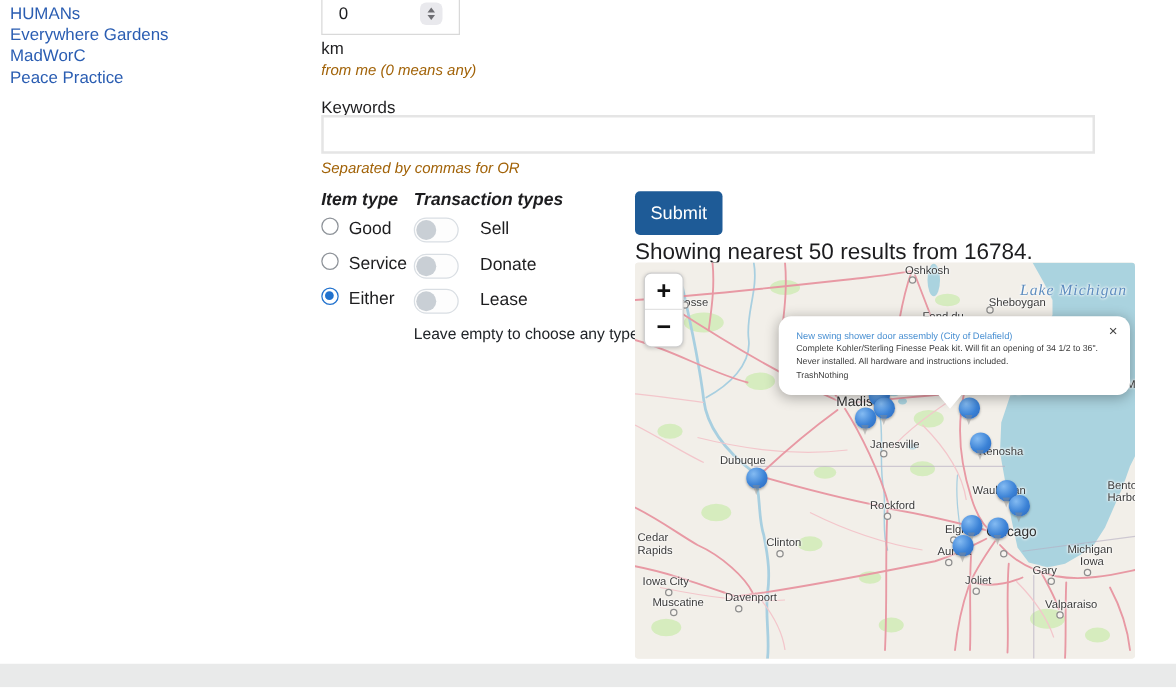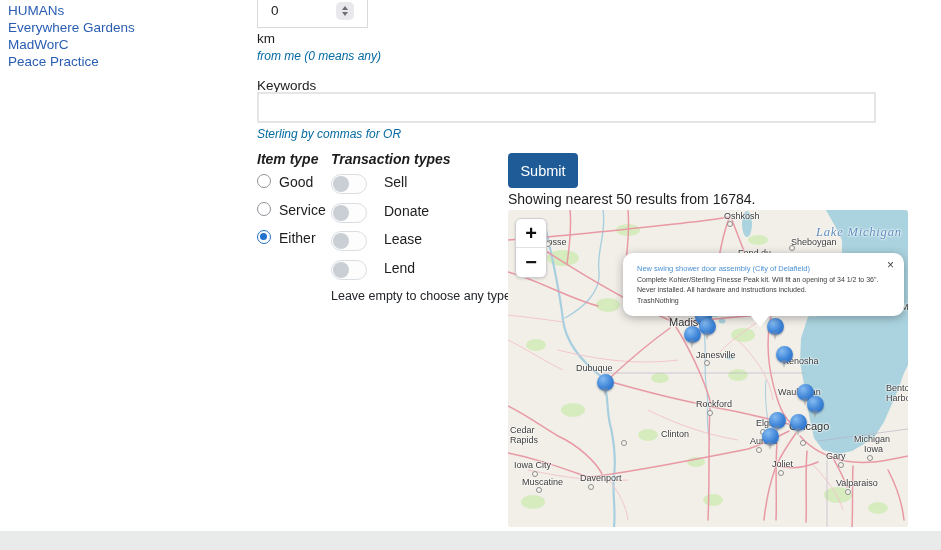--- a/index.html
+++ b/index.html
@@ -13,21 +13,21 @@
   
   .number-input{position:absolute;left:257px;top:-7px;width:111px;height:35px;background:#fff;
     border:1px solid #d9d9d9;display:flex;align-items:center;box-sizing:border-box;}
   .num-value{margin-left:13px;font-size:13.5px;}
   .stepper{margin-left:auto;margin-right:13px;width:18px;height:18px;background:#e9e9ed;
     border-radius:5px;display:flex;flex-direction:column;align-items:center;justify-content:center;gap:2px;cursor:pointer;}
   .chev{width:0;height:0;border-left:3.5px solid transparent;border-right:3.5px solid transparent;}
   .chev.up{border-bottom:4px solid #6e6e73;}
   .chev.down{border-top:4px solid #6e6e73;}
   .lbl{position:absolute;font-size:13.5px;color:#1d1d1f;}
-  .hint{position:absolute;font-size:12px;font-style:italic;color:#0369a1;}
+  .hint{position:absolute;font-size:12px;font-style:italic;color:#a16207;}
 
   .keywords-input{position:absolute;left:257px;top:92px;width:619px;height:31px;box-sizing:border-box;
     border:2px solid #e5e5e5;background:#fff;font-size:13px;padding:0 8px;outline:none;}
 
   .group-label{font-size:14px;font-weight:bold;margin-bottom:7px;font-style:italic;}
   .item-type{position:absolute;left:257px;top:151px;}
   .opt-row{display:flex;gap:8px;height:19px;margin-bottom:9px;}
   .radio{width:14px;height:14px;border-radius:50%;border:1.5px solid #8e9399;background:#fff;
     box-sizing:border-box;flex:0 0 auto;cursor:pointer;}
   .radio.sel{border-color:#2172ce;position:relative;}
@@ -37,21 +37,21 @@
   .transaction-types{position:absolute;left:331px;top:151px;}
   .tog-row{display:flex;align-items:flex-start;height:20px;margin-bottom:8.5px;}
   .toggle{position:relative;width:36px;height:20px;border-radius:10px;background:#fdfdfd;
     border:1px solid #d9dee3;box-sizing:border-box;cursor:pointer;flex:0 0 auto;}
   .knob{position:absolute;left:1px;top:1px;width:16px;height:16px;border-radius:50%;background:#c9cfd5;}
   .tog-row .opt-label{margin-left:17px;}
   .any-hint{font-size:12.5px;color:#212529;margin-top:9px;white-space:nowrap;}
 
   .submit{position:absolute;left:508px;top:153px;width:70px;height:35px;background:#1e5b97;color:#fff;
     border:none;border-radius:4px;font-size:14.5px;font-family:"Liberation Sans",sans-serif;cursor:pointer;}
-  .results-status{position:absolute;left:508px;top:191px;font-size:14px;}
+  .results-status{position:absolute;left:508px;top:191px;font-size:18px;}
 
   
   .map{position:absolute;left:508px;top:210px;width:400px;height:317px;background:#f2efe9;
     overflow:hidden;border-radius:3px;}
   .map svg{position:absolute;left:0;top:0;}
   #map-labels,#map-markers{position:absolute;left:0;top:0;width:100%;height:100%;}
   .mlabel{position:absolute;font-size:9px;color:#3a3a3a;white-space:nowrap;z-index:1;
     text-shadow:0 0 2px #fff,0 0 2px #fff,0 0 3px #fff;}
   .mlabel-lg{font-size:11px;color:#2f2f2f;}
   .mlabel-water{font-size:12.5px;font-style:italic;color:#5d8cbe;letter-spacing:.8px;
@@ -97,21 +97,21 @@
     <span class="stepper">
       <span class="chev up"></span>
       <span class="chev down"></span>
     </span>
   </div>
   <div class="lbl" style="left:257px;top:31px;">km</div>
   <div class="hint" style="left:257px;top:49px;">from me (0 means any)</div>
 
   <div class="lbl" style="left:257px;top:78px;">Keywords</div>
   <input class="keywords-input" value="" style="">
-  <div class="hint" style="left:257px;top:127px;">Sterling by commas for OR</div>
+  <div class="hint" style="left:257px;top:127px;">Separated by commas for OR</div>
 
   <div class="item-type">
     <div class="group-label">Item type</div>
     <div id="radio-list">
         <div class="opt-row">
           <span class="radio"></span>
           <span class="opt-label">Good</span>
         </div>
         <div class="opt-row">
           <span class="radio"></span>
@@ -137,26 +137,20 @@
           <span class="toggle">
             <span class="knob"></span>
           </span>
           <span class="opt-label">Donate</span>
         </div>
         <div class="tog-row">
           <span class="toggle">
             <span class="knob"></span>
           </span>
           <span class="opt-label">Lease</span>
-        </div>
-        <div class="tog-row">
-          <span class="toggle">
-            <span class="knob"></span>
-          </span>
-          <span class="opt-label">Lend</span>
         </div>
       </div>
     <div class="any-hint">Leave empty to choose any type</div>
   </div>
 
   <button class="submit">Submit</button>
   <div class="results-status">Showing nearest 50 results from 16784.</div>
 
   <div class="map">
     <svg width="400" height="317" viewBox="0 0 400 317">
@@ -250,21 +244,21 @@
         <div class="mlabel mlabel-water" style="left: 308px; top: 15px;">Lake Michigan</div>
         <div class="mlabel" style="left: 30px; top: 27px;">Crosse</div>
         <div class="mlabel" style="left: 230px; top: 38px;">Fond du</div>
         <div class="mlabel mlabel-lg" style="left: 161px; top: 106px;">Madison</div>
         <div class="mlabel mlabel-lg" style="left: 258px; top: 96px;">Milwaukee</div>
         <div class="mlabel" style="left: 188px; top: 140px;">Janesville</div>
         <div class="mlabel" style="left: 275px; top: 146px;">Kenosha</div>
         <div class="mlabel" style="left: 270px; top: 177px;">Waukegan</div>
         <div class="mlabel" style="left: 68px; top: 153px;">Dubuque</div>
         <div class="mlabel" style="left: 188px; top: 189px;">Rockford</div>
-        <div class="mlabel" style="left: 105px; top: 219px; margin-left: 48px;">Clinton</div>
+        <div class="mlabel" style="left: 105px; top: 219px;">Clinton</div>
         <div class="mlabel" style="left: 2px; top: 215px;">Cedar</div>
         <div class="mlabel" style="left: 2px; top: 225px;">Rapids</div>
         <div class="mlabel" style="left: 6px; top: 250px;">Iowa City</div>
         <div class="mlabel" style="left: 14px; top: 267px;">Muscatine</div>
         <div class="mlabel" style="left: 72px; top: 263px;">Davenport</div>
         <div class="mlabel" style="left: 248px; top: 208px;">Elgin</div>
         <div class="mlabel mlabel-lg" style="left: 281px; top: 210px;">Chicago</div>
         <div class="mlabel" style="left: 242px; top: 226px;">Aurora</div>
         <div class="mlabel" style="left: 264px; top: 249px;">Joliet</div>
         <div class="mlabel" style="left: 318px; top: 241px;">Gary</div>

